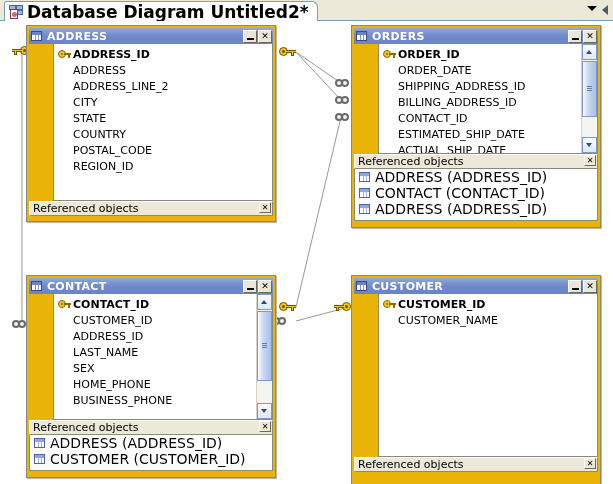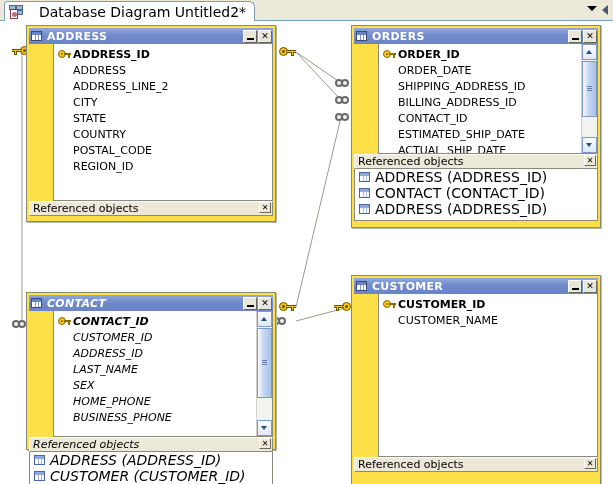--- a/index.html
+++ b/index.html
@@ -29,24 +29,24 @@
     background: #ffffff;
     border: 1px solid #7f9db9;
     border-bottom: none;
     border-radius: 3px 6px 0 0;
     display: flex; align-items: center;
     padding: 0 8px 0 4px;
     box-sizing: border-box;
     white-space: nowrap;
   }
   #tabstrip .tab-label {
-    font-weight: normal;
-    font-size: 14px;
+    font-weight: bold;
+    font-size: 17px;
     color: #000;
-    margin-left: 16px;
+    margin-left: 4px;
   }
   .tabicon {
     width: 14px; height: 14px;
     position: relative;
     flex: 0 0 14px;
   }
   .tabicon .sq {
     position: absolute;
     background: #9fb6d6;
     border: 1px solid #4a6a9a;
@@ -88,21 +88,21 @@
   #canvas {
     position: absolute; left: 0; top: 21px;
     width: 613px; height: 463px;
     background: #ffffff;
     overflow: hidden;
   }
 
   
   .twin {
     position: absolute;
-    background: #fde047;
+    background: #eab308;
     border: 1px solid #8a8a7a;
     box-shadow: 1px 1px 0 #b8b8ac;
     box-sizing: border-box;
     padding: 2px;
   }
   .twin-title {
     height: 16px;
     background: linear-gradient(to bottom, #8fa8dd 0%, #7089c9 50%, #6b84c6 100%);
     display: flex; align-items: center;
     padding: 0 1px 0 2px;
@@ -530,21 +530,21 @@
           <span class="ricon"></span>
           <span class="rtext">CONTACT (CONTACT_ID)</span>
         </div>
       <div class="refrow">
           <span class="ricon"></span>
           <span class="rtext">ADDRESS (ADDRESS_ID)</span>
         </div>
     </div>
   </div>
 
-  <div class="twin" style="left:26px; top:271px; width:250px; height:158px;font-style:italic;">
+  <div class="twin" style="left:26px; top:254px; width:250px; height:203px;">
     <div class="twin-title">
       <span class="tgrid"></span>
       <span class="tname">CONTACT</span>
       <span class="winbtn min"></span>
       <span class="winbtn">✕</span>
     </div>
     <div class="twin-body" style="height:126px;">
       <div class="collist" style="margin-right:16px;">
         <div class="colrow pk">
           <span class="keyslot">

